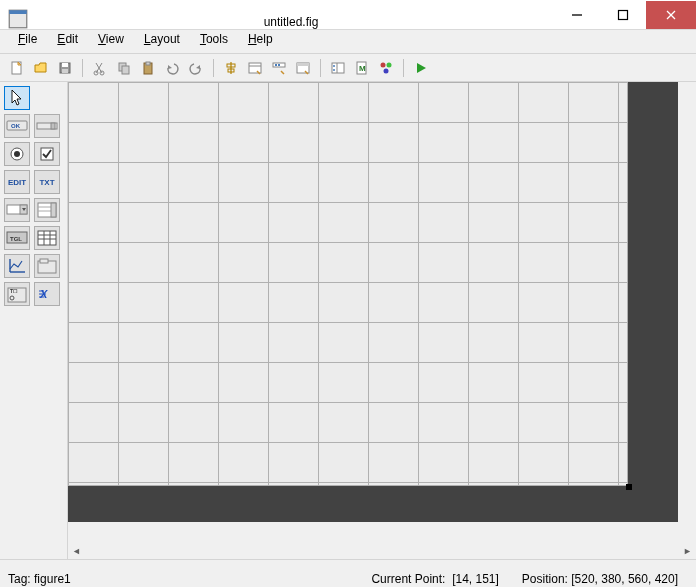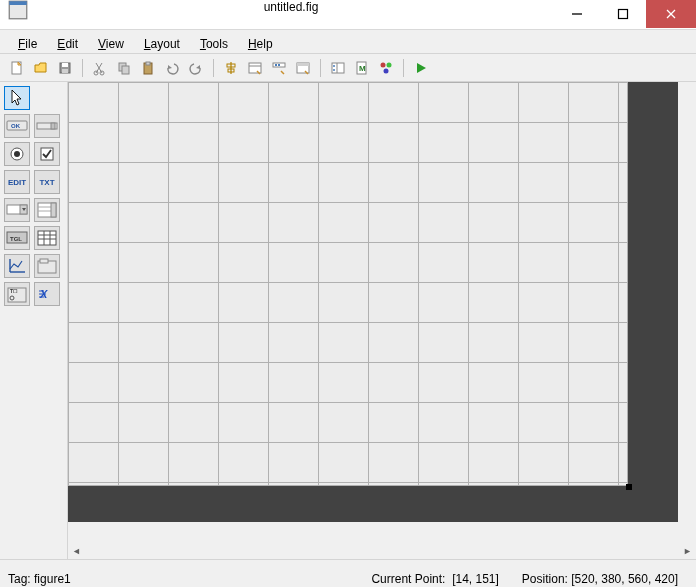--- a/index.html
+++ b/index.html
@@ -1,28 +1,28 @@
 <!DOCTYPE html>
 <html><head>
 <meta charset="utf-8">
 <style>
   * { box-sizing: border-box; margin: 0; padding: 0; }
   body { font-family: "Segoe UI", Tahoma, sans-serif; font-size: 12px; background: #fff; width: 696px; height: 587px; overflow: hidden; }
   
   
-  .titlebar { height: 30px; background: #fff; display: flex; align-items: flex-start; border-bottom: 1px solid #d9d9d9; }
+  .titlebar { height: 30px; background: #fff; display: flex; align-items: flex-end; border-bottom: 1px solid #d9d9d9; }
   .titlebar-icon { width: 20px; height: 20px; margin-left: 8px; }
   .titlebar-title { flex: 1; text-align: center; font-size: 12px; color: #000; }
   .win-controls { display: flex; }
   .win-btn { width: 46px; height: 28px; display: flex; align-items: center; justify-content: center; cursor: default; }
   .win-btn.close { background: #c75050; color: #fff; width: 50px; }
   .win-btn svg { width: 12px; height: 12px; }
   
   
-  .menubar { height: 24px; display: flex; align-items: flex-end; padding: 0 8px; gap: 0; border-bottom: 1px solid #d4d4d4; background: #f0f0f0; }
+  .menubar { height: 24px; display: flex; align-items: flex-start; padding: 0 8px; gap: 0; border-bottom: 1px solid #d4d4d4; background: #f0f0f0; }
   .menu-item { padding: 2px 10px; font-size: 12px; cursor: default; }
   .menu-item u { text-decoration: underline; }
   
   
   .toolbar { height: 28px; display: flex; align-items: center; padding: 0 6px; gap: 2px; border-bottom: 1px solid #d4d4d4; background: #f0f0f0; }
   .tb-btn { width: 22px; height: 22px; display: flex; align-items: center; justify-content: center; cursor: default; }
   .tb-sep { width: 1px; height: 18px; background: #c0c0c0; margin: 0 4px; }
   
   
   .main { display: flex; height: 477px; background: #f0f0f0; }

